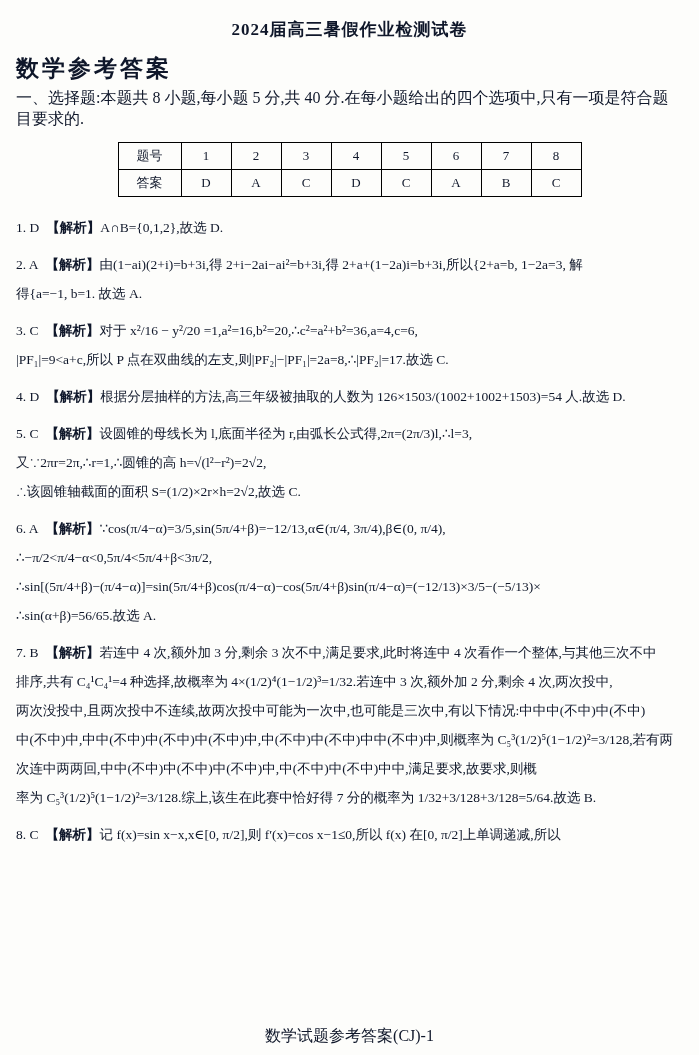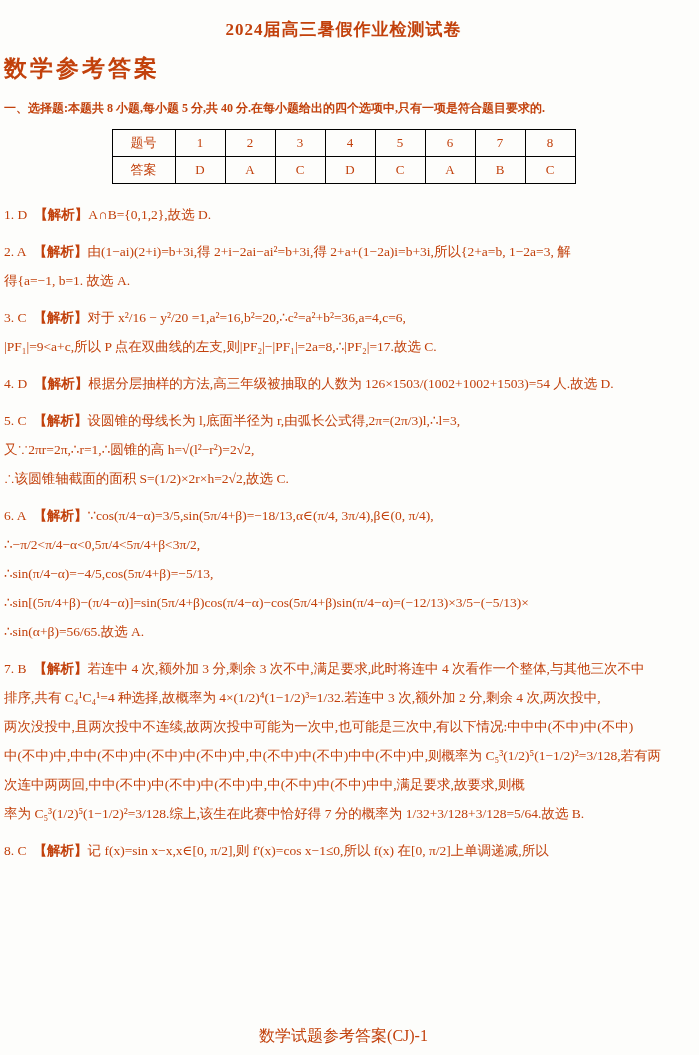--- a/index.html
+++ b/index.html
@@ -1,45 +1,45 @@
 <!DOCTYPE html>
 <html><head>
 <meta charset="utf-8">
 <style>
   html, body { margin: 0; padding: 0; background: #e8e8e8; }
   .page {
     width: 699px;
     min-height: 1055px;
     box-sizing: border-box;
     margin: 0 auto;
-    padding: 18px 16px 8px 4px;
+    padding: 18px 16px 8px 16px;
     background: #fdfdfb;
-    color: #c2410c;
+    color: #0f172a;
     font-family: "Liberation Serif", "DejaVu Serif", serif;
     font-size: 13.5px;
     display: flex;
     flex-direction: column;
   }
   .doc-title {
     text-align: center;
     font-weight: bold;
     font-size: 17px;
     letter-spacing: 1px;
   }
   .doc-subtitle {
     text-align: left;
     font-weight: bold;
     font-size: 23px;
     margin-top: 12px;
     letter-spacing: 3px;
   }
   .section-heading {
-    font-weight: bold;
-    margin-top: 16px;
-    font-size: 12px;
+    font-weight: normal;
+    margin-top: 4px;
+    font-size: 16px;
   }
   table.ans-table {
     border-collapse: collapse;
     margin: 12px auto 14px auto;
   }
   .ans-table td {
     border: 1px solid #000;
     text-align: center;
     font-size: 13px;
     padding: 4px 0;
@@ -116,23 +116,22 @@
       <div class="sol-line"><span class="sol-head">4. D</span><span class="sol-label">【解析】</span><span>根据分层抽样的方法,高三年级被抽取的人数为 126×1503/(1002+1002+1503)=54 人.故选 D.</span></div>
     </div>
 
     <div class="sol">
       <div class="sol-line"><span class="sol-head">5. C</span><span class="sol-label">【解析】</span><span>设圆锥的母线长为 l,底面半径为 r,由弧长公式得,2π=(2π/3)l,∴l=3,</span></div>
       <div class="sol-line">又∵2πr=2π,∴r=1,∴圆锥的高 h=√(l²−r²)=2√2,</div>
       <div class="sol-line">∴该圆锥轴截面的面积 S=(1/2)×2r×h=2√2,故选 C.</div>
     </div>
 
     <div class="sol">
-      <div class="sol-line"><span class="sol-head">6. A</span><span class="sol-label">【解析】</span><span>∵cos(π/4−α)=3/5,sin(5π/4+β)=−18/13,α∈(π/4, 3π/4),β∈(0, π/4),</span></div>
+      <div class="sol-line"><span class="sol-head">6. A</span><span class="sol-label">【解析】</span><span>∵cos(π/4−α)=3/5,sin(5π/4+β)=−12/13,α∈(π/4, 3π/4),β∈(0, π/4),</span></div>
       <div class="sol-line">∴−π/2&lt;π/4−α&lt;0,5π/4&lt;5π/4+β&lt;3π/2,</div>
-      <div class="sol-line">∴sin(π/4−α)=−4/5,cos(5π/4+β)=−5/13,</div>
       <div class="sol-line">∴sin[(5π/4+β)−(π/4−α)]=sin(5π/4+β)cos(π/4−α)−cos(5π/4+β)sin(π/4−α)=(−12/13)×3/5−(−5/13)×</div>
       <div class="sol-line">∴sin(α+β)=56/65.故选 A.</div>
     </div>
 
     <div class="sol">
       <div class="sol-line"><span class="sol-head">7. B</span><span class="sol-label">【解析】</span><span>若连中 4 次,额外加 3 分,剩余 3 次不中,满足要求,此时将连中 4 次看作一个整体,与其他三次不中</span></div>
       <div class="sol-line">排序,共有 C₄¹C₄¹=4 种选择,故概率为 4×(1/2)⁴(1−1/2)³=1/32.若连中 3 次,额外加 2 分,剩余 4 次,两次投中,</div>
       <div class="sol-line">两次没投中,且两次投中不连续,故两次投中可能为一次中,也可能是三次中,有以下情况:中中中(不中)中(不中)</div>
       <div class="sol-line">中(不中)中,中中(不中)中(不中)中(不中)中,中(不中)中(不中)中中(不中)中,则概率为 C₅³(1/2)⁵(1−1/2)²=3/128,若有两</div>
       <div class="sol-line">次连中两两回,中中(不中)中(不中)中(不中)中,中(不中)中(不中)中中,满足要求,故要求,则概</div>

